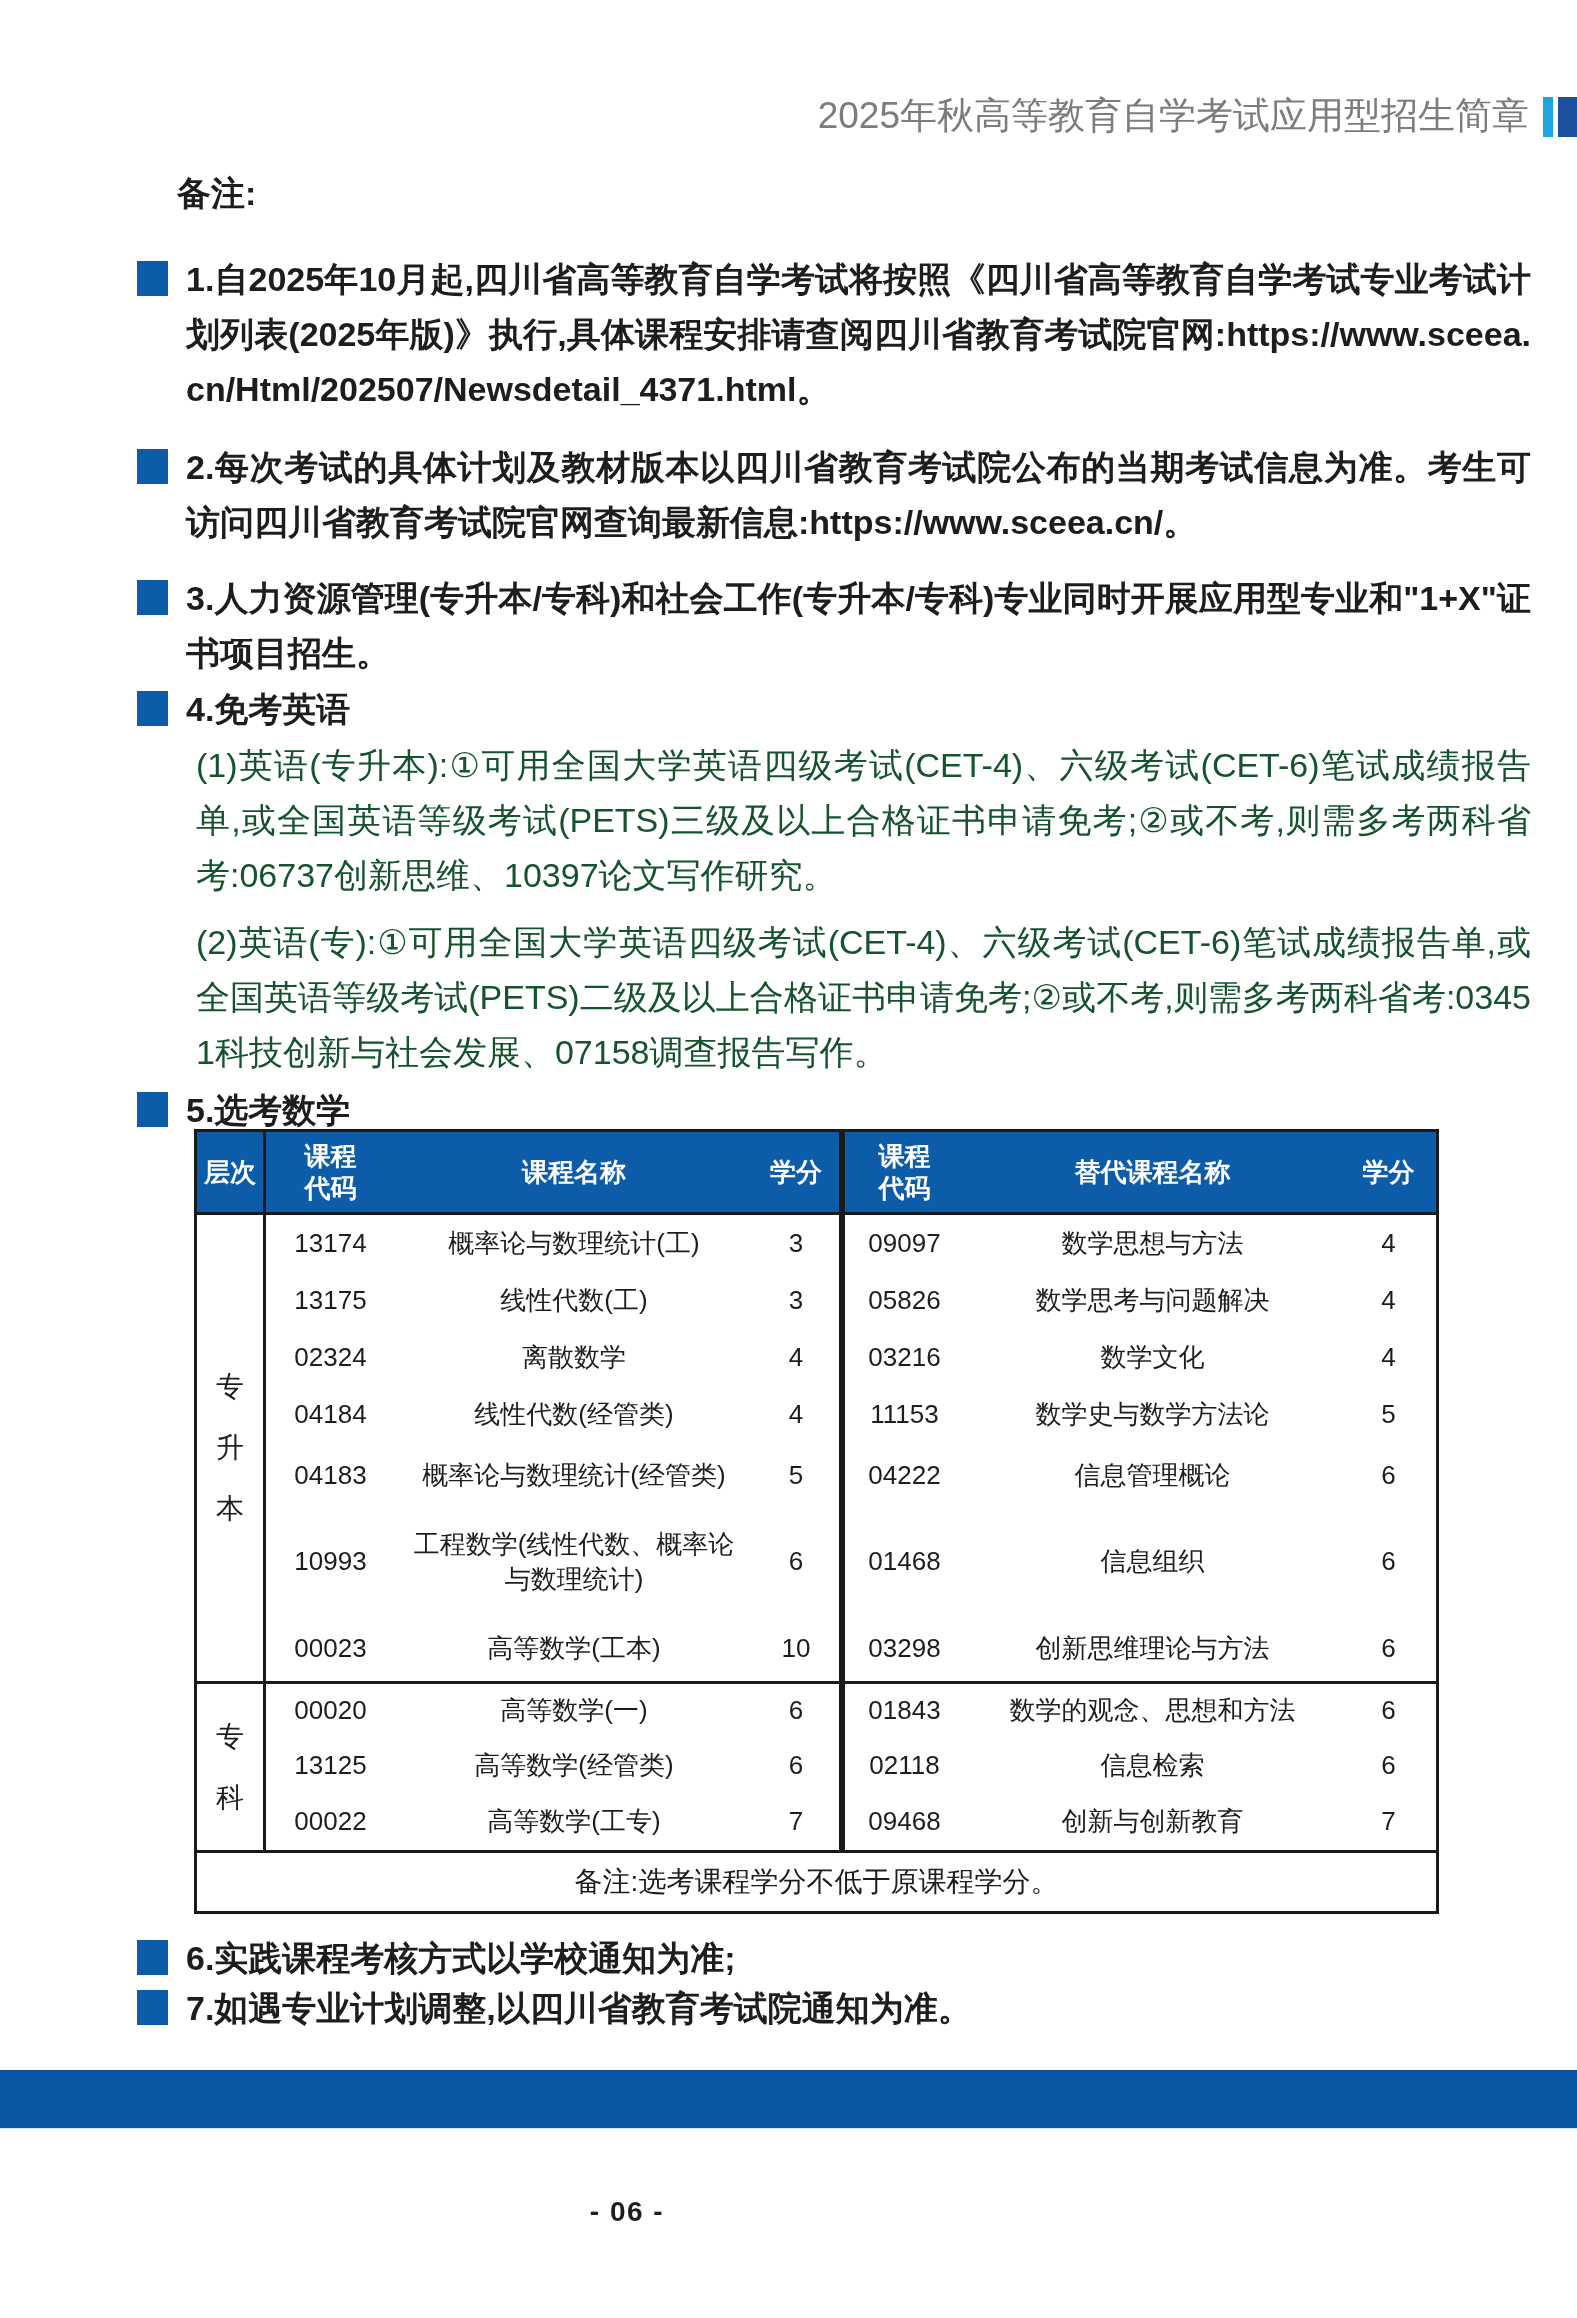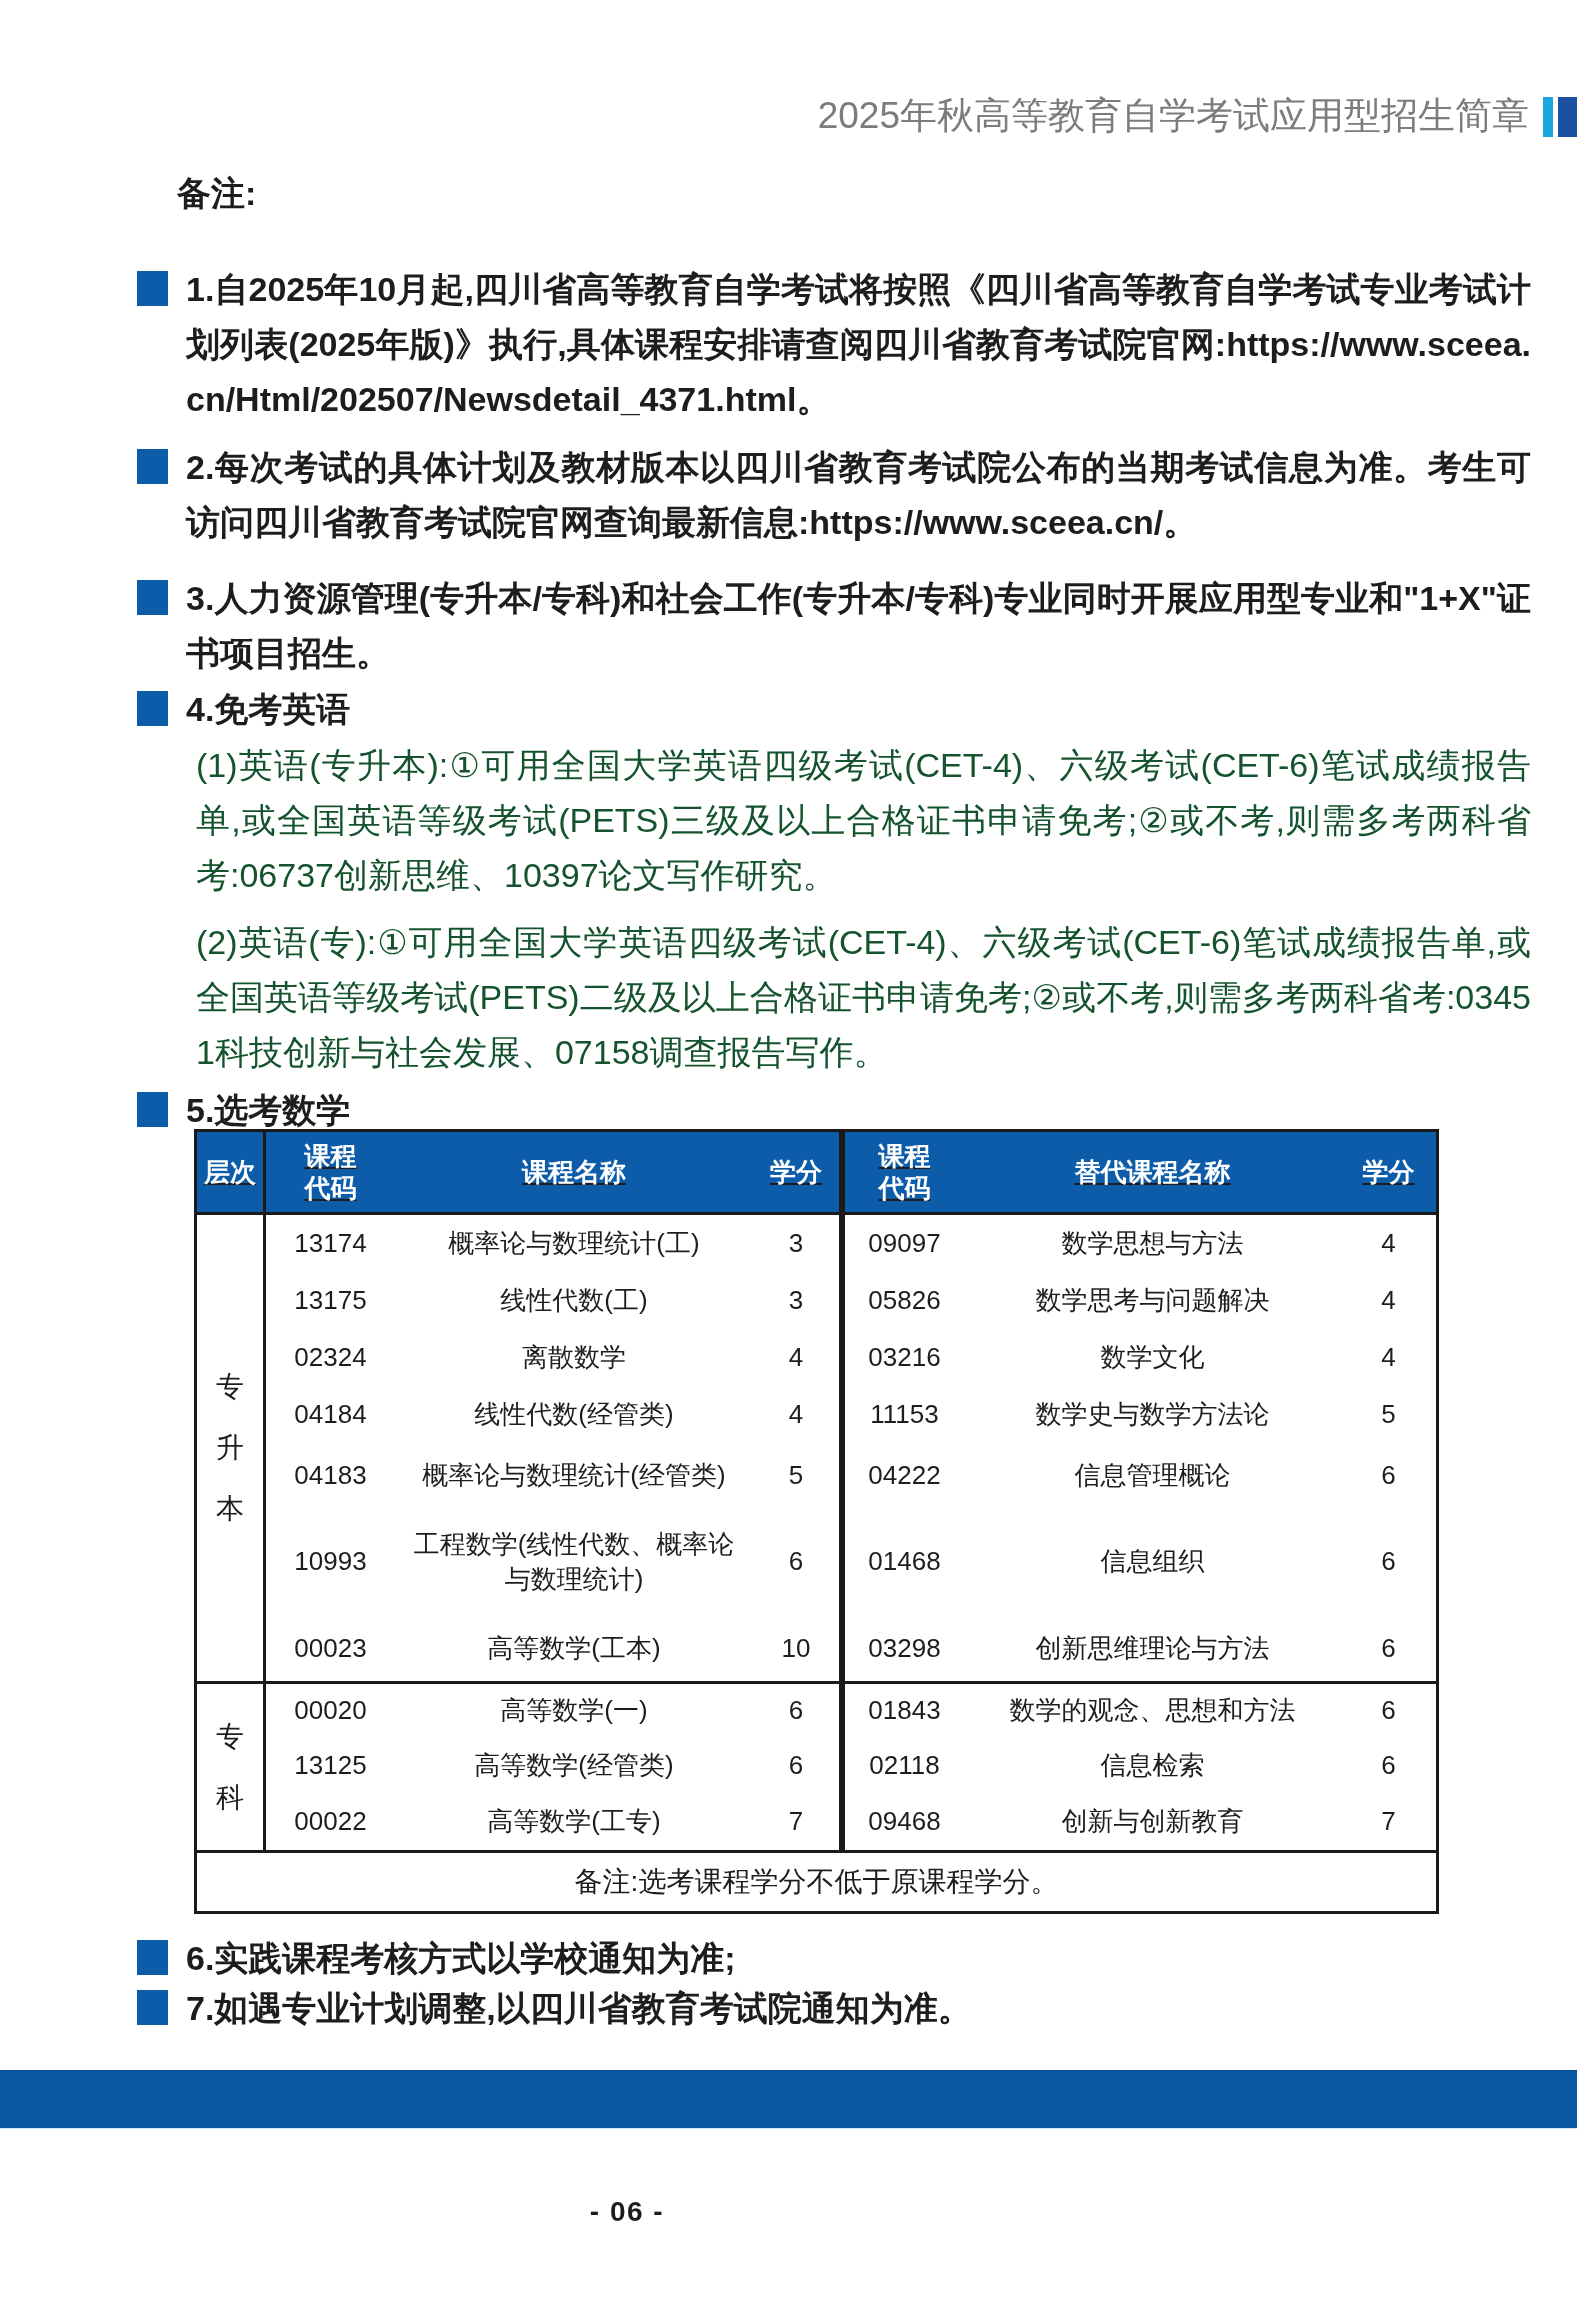--- a/index.html
+++ b/index.html
@@ -37,21 +37,20 @@
 
   
   .course-table{
     position:absolute;left:194px;top:1129px;
     border:3.1px solid #1a1a1a;background:#ffffff;
   }
   .tbl-header{
     display:grid;height:80px;
     grid-template-columns:69px 129px 358px 92px 119px 377px 95px;
     border-bottom:3.1px solid #1a1a1a;
-    text-decoration:underline;
   }
   .tbl-header .hcell{
     background:#0d5ca9;color:#ffffff;font-size:26px;font-weight:700;
     display:flex;align-items:center;justify-content:center;text-align:center;
     white-space:pre-line;line-height:1.25;
   }
   .tbl-header .hcell.div-level{border-right:3.1px solid #1a1a1a;}
   .tbl-header .hcell.div-half{border-right:6.2px solid #1a1a1a;}
   .tbl-body{
     display:grid;
@@ -82,21 +81,21 @@
 </style>
 </head>
 <body>
 
 <div class="page-title">2025年秋高等教育自学考试应用型招生简章</div>
 <div class="mark-cyan"></div>
 <div class="mark-navy"></div>
 
 <div class="notes-heading">备注:</div>
 
-<div class="note-item" style="top:262px">
+<div class="note-item" style="top:252px">
   <span class="bullet"></span>
   <p class="note-text">1.自2025年10月起,四川省高等教育自学考试将按照《四川省高等教育自学考试专业考试计划列表(2025年版)》执行,具体课程安排请查阅四川省教育考试院官网:https://www.sceea.cn/Html/202507/Newsdetail_4371.html。</p>
 </div>
 <div class="note-item" style="top:440px">
   <span class="bullet"></span>
   <p class="note-text">2.每次考试的具体计划及教材版本以四川省教育考试院公布的当期考试信息为准。考生可访问四川省教育考试院官网查询最新信息:https://www.sceea.cn/。</p>
 </div>
 <div class="note-item" style="top:571px">
   <span class="bullet"></span>
   <p class="note-text">3.人力资源管理(专升本/专科)和社会工作(专升本/专科)专业同时开展应用型专业和"1+X"证书项目招生。</p>

